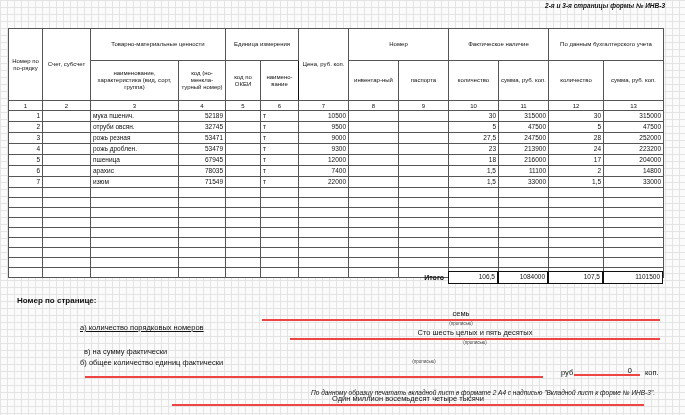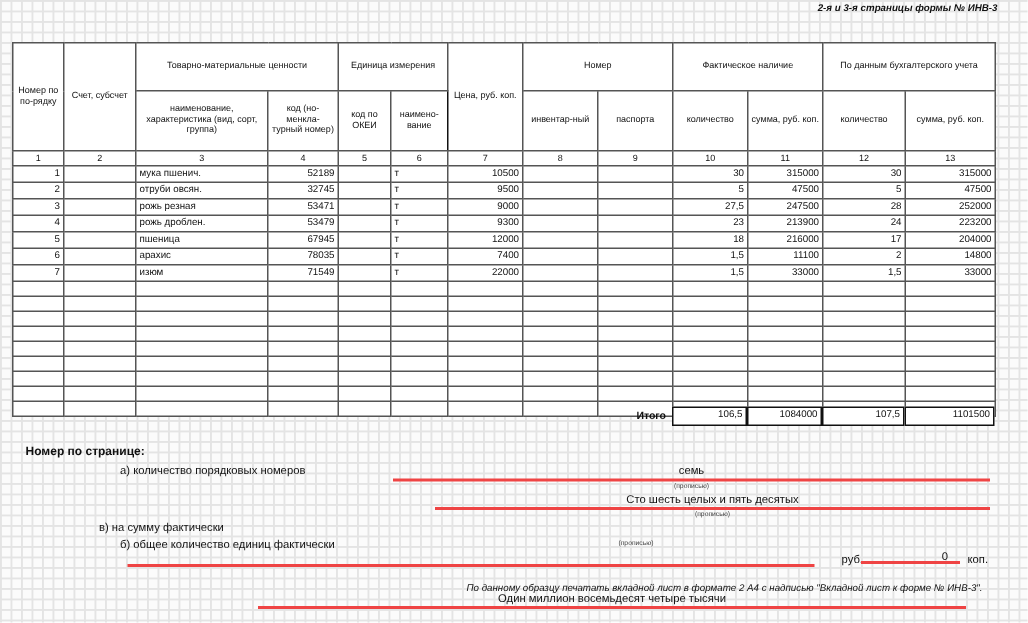--- a/index.html
+++ b/index.html
@@ -343,29 +343,29 @@
 <div class="total-row">
   <div class="total-spacer">Итого</div>
   <div class="total-box tb-10">106,5</div>
   <div class="total-box tb-11">1084000</div>
   <div class="total-box tb-12">107,5</div>
   <div class="total-box tb-13">1101500</div>
 </div>
 
 <div class="summary-title">Номер по странице:</div>
 
-<div class="sum-label" style="left:80px;top:309px;">а) количество порядковых номеров</div>
+<div class="sum-label" style="left:80px;top:323px;text-decoration:underline;">а) количество порядковых номеров</div>
 <div class="sum-line" style="left:262px;top:308px;width:398px;">семь</div>
 <div class="sum-note" style="left:262px;top:321px;width:398px;">(прописью)</div>
 
 <div class="sum-label" style="left:80px;top:328px;margin-top:30px;">б) общее количество единиц фактически</div>
 <div class="sum-line" style="left:290px;top:327px;width:370px;">Сто шесть целых и пять десятых</div>
 <div class="sum-note" style="left:290px;top:340px;width:370px;">(прописью)</div>
 
-<div class="sum-label" style="left:66px;top:347px;">в) на сумму фактически</div>
+<div class="sum-label" style="left:84px;top:347px;">в) на сумму фактически</div>
 <div class="sum-line" style="left:172px;top:346px;width:472px;margin-top:47px;">Один миллион восемьдесят четыре тысячи</div>
 <div class="sum-note" style="left:188px;top:359px;width:472px;">(прописью)</div>
 
 <div class="sum-line" style="left:85px;top:365px;width:458px;"></div>
 <div class="rub-label" style="left:550px;top:368px;margin-left:11px;">руб.</div>
 <div class="sum-line" style="left:574px;top:365px;width:66px;text-align:right;padding-right:8px;box-sizing:border-box;">0</div>
 <div class="kop-label" style="left:645px;top:368px;">коп.</div>
 
 <div class="footer-note">По данному образцу печатать вкладной лист в формате 2 А4 с надписью "Вкладной лист к форме № ИНВ-3".</div>
 

